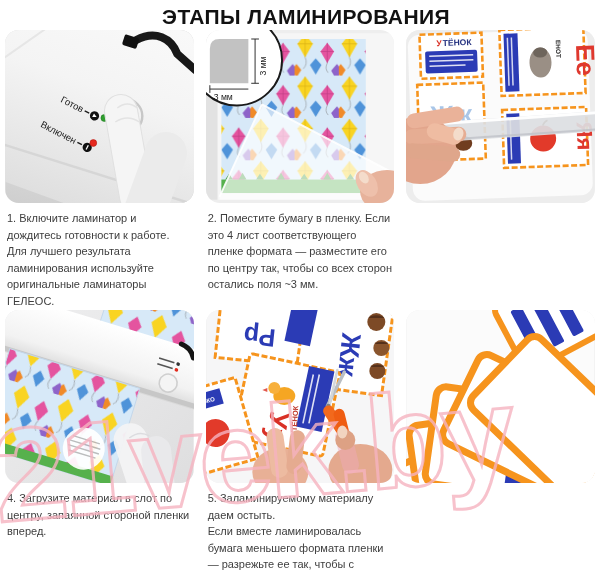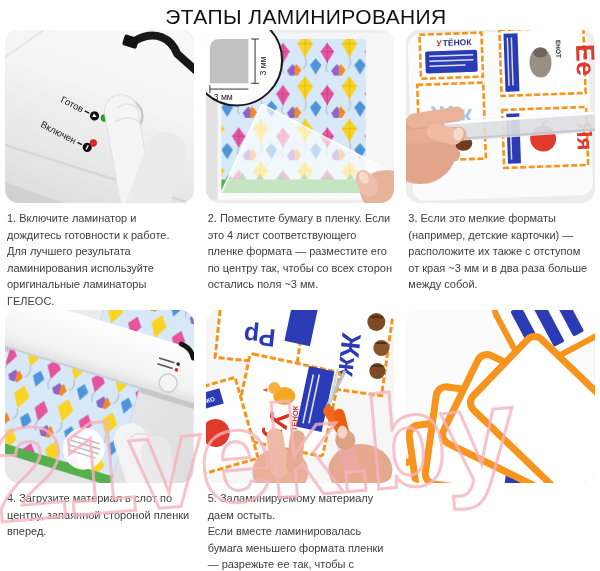--- a/index.html
+++ b/index.html
@@ -3,21 +3,21 @@
 <meta charset="utf-8">
 <style>
   html,body{margin:0;padding:0;}
   body{
     width:600px;height:571px;overflow:hidden;position:relative;
     background:#ffffff;
     font-family:"Liberation Sans","DejaVu Sans",sans-serif;
   }
   .page-title{
     margin:5px 0 1px 12px;text-align:center;
-    font-size:21px;font-weight:400;color:#111;letter-spacing:.4px;
+    font-size:21px;font-weight:700;color:#111;letter-spacing:.4px;
   }
   .grid{
     display:grid;grid-template-columns:repeat(3,1fr);
     column-gap:12px;padding:0 5px;
   }
   .step{display:flex;flex-direction:column;}
   .row1 .step{height:280px;}
   .photo{
     height:173px;border-radius:14px;overflow:hidden;position:relative;
     background:#eee;flex:0 0 auto;
@@ -207,21 +207,20 @@
         <g>
           <ellipse cx="14" cy="120" rx="36" ry="34" fill="#e2a58c"></ellipse>
           <rect x="0" y="80" width="58" height="15" rx="7.5" fill="#eab299" transform="rotate(-9 29 87)"></rect>
           <rect x="-2" y="98" width="62" height="15" rx="7.5" fill="#e6ad93" transform="rotate(-3 29 105)"></rect>
           <rect x="-2" y="115" width="56" height="15" rx="7.5" fill="#dfa68b" transform="rotate(5 26 122)"></rect>
           <rect x="20" y="96" width="36" height="16" rx="8" fill="#efbca2" transform="rotate(16 38 104)"></rect>
           <ellipse cx="52" cy="104" rx="5" ry="6.5" fill="#f4dccb" transform="rotate(16 52 104)"></ellipse>
         </g>
       </svg>
     </div>
-    <p class="caption">3. Если это мелкие форматы (например, детские карточки) — расположите их также с отступом от края ~3 мм и в два раза больше между собой.</p>
   </div>
 </div>
 
 <div class="grid row2">
 
   <div class="step">
     <div class="photo">
       <svg viewBox="0 0 188 173">
         <defs>
           <pattern id="kp4" width="46" height="44" patternUnits="userSpaceOnUse">

